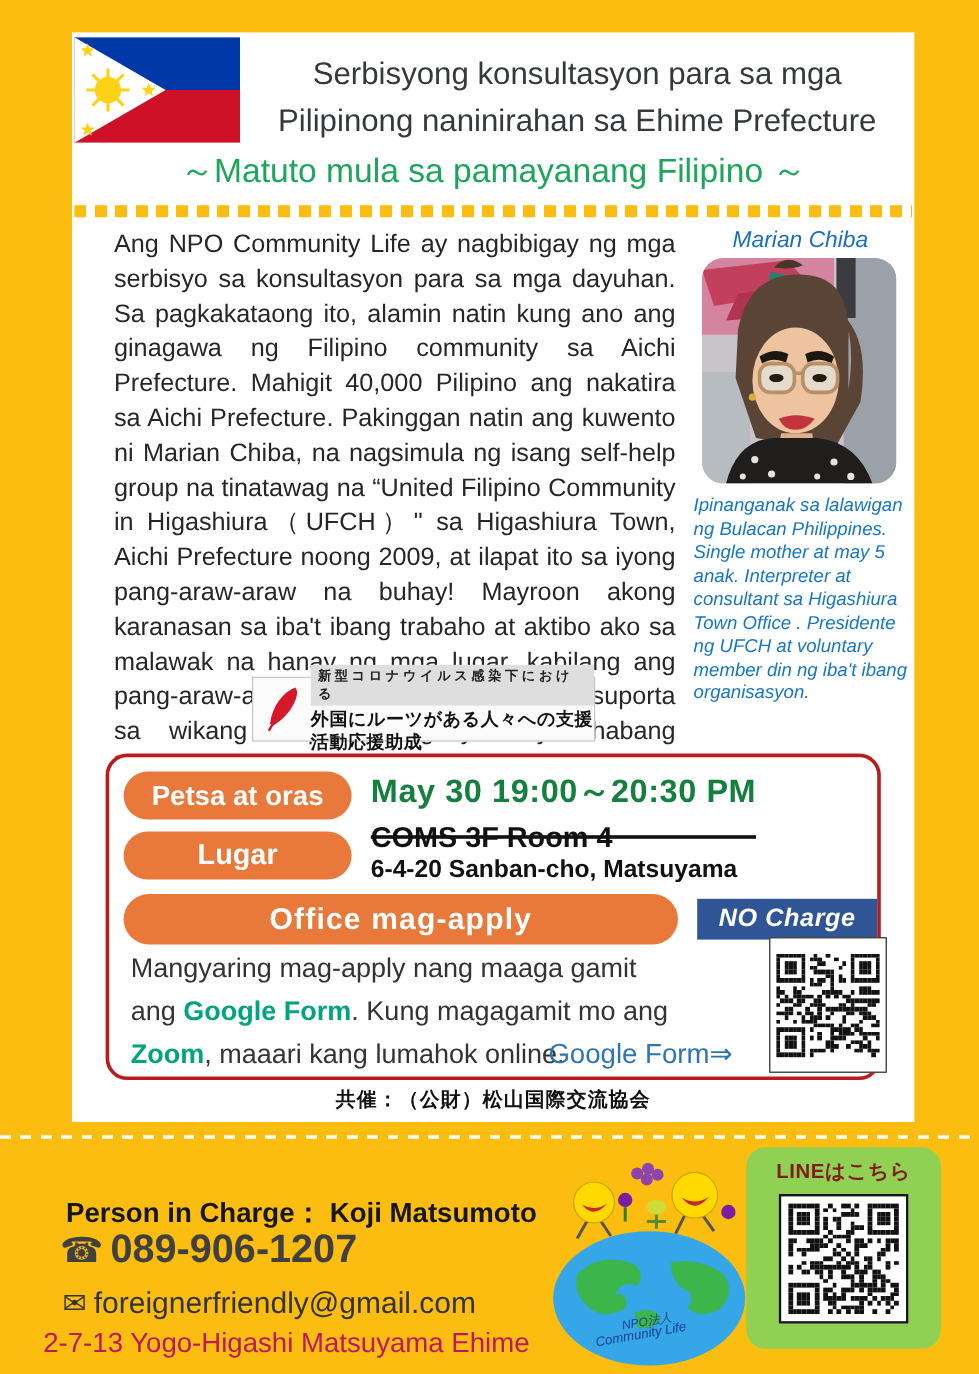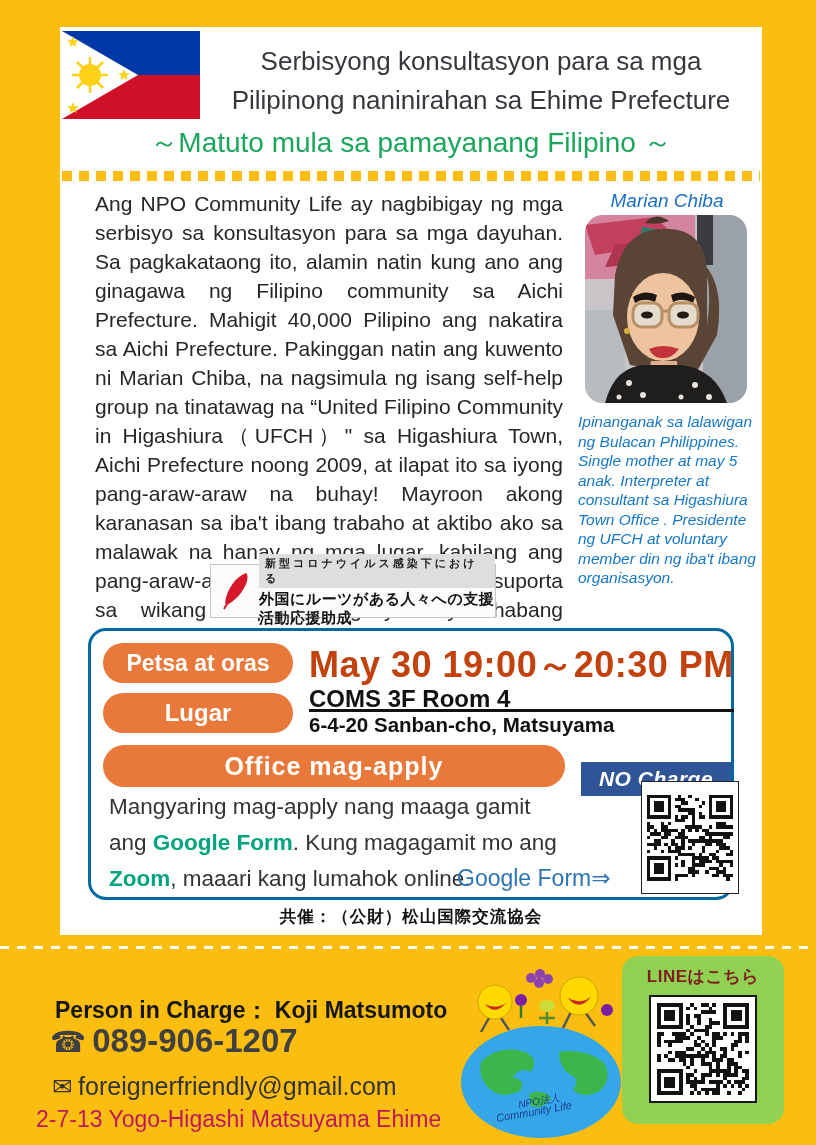--- a/index.html
+++ b/index.html
@@ -22,31 +22,31 @@
   .bio{position:absolute;left:578px;top:412px;width:184px;font-style:italic;color:#1777C4;
        font-size:15.5px;line-height:19.5px;}
   .grant{position:absolute;left:210px;top:564px;width:284px;height:52px;background:#fbfbfb;
          border:1px solid #c6c6c6;display:flex;align-items:center;}
   .feather{margin-left:9px;flex:none;}
   .grant-lines{margin-left:9px;}
   .grant-l1{display:inline-block;font-size:11px;font-weight:bold;letter-spacing:3px;
             background:#dedede;color:#222;padding:2px 6px;}
   .grant-l2{font-size:15px;font-weight:bold;color:#111;margin-top:2px;letter-spacing:0.5px;}
   .event{position:absolute;left:88px;top:628px;width:646px;height:272px;background:#fff;
-         border:3px solid #0369a1;border-radius:18px;box-sizing:border-box;}
+         border:3px solid #b91c1c;border-radius:18px;box-sizing:border-box;}
   .pill{position:absolute;background:#E8793A;color:#fff;border-radius:22px;display:flex;
         align-items:center;justify-content:center;font-weight:bold;}
   .pill1{left:12px;top:12px;width:190px;height:40px;font-size:23px;}
   .pill2{left:12px;top:62px;width:190px;height:40px;font-size:24px;}
   .pill3{left:12px;top:114px;width:462px;height:42px;font-size:25px;letter-spacing:1px;}
-  .date{position:absolute;left:218px;top:10px;font-size:36px;font-weight:bold;color:#c2410c;
+  .date{position:absolute;left:218px;top:10px;font-size:27px;font-weight:bold;color:#15803d;
         border-bottom:3px solid #111;padding-bottom:19px;letter-spacing:0.5px;white-space:nowrap;}
   .place1{position:absolute;left:218px;top:54px;font-size:24px;font-weight:bold;color:#111;white-space:nowrap;}
   .place2{position:absolute;left:218px;top:82px;font-size:20.5px;font-weight:bold;color:#111;white-space:nowrap;}
-  .nocharge{position:absolute;left:490px;top:131px;width:150px;height:34px;background:#2F5597;
+  .nocharge{position:absolute;left:490px;top:118px;width:150px;height:34px;background:#2F5597;
             color:#fff;font-weight:bold;font-style:italic;font-size:21px;display:flex;
             align-items:center;justify-content:center;letter-spacing:0.5px;}
   .applytext{position:absolute;left:18px;top:158px;width:452px;font-size:22.5px;color:#333;
              line-height:36px;}
   .teal{color:#00A47E;font-weight:bold;}
   .gform{position:absolute;left:366px;top:234px;font-size:23px;color:#2E74B5;cursor:pointer;white-space:nowrap;}
   .qr1wrap{position:absolute;left:550px;top:150px;width:98px;height:113px;border:1.5px solid #222;
            background:#fff;display:flex;align-items:center;justify-content:center;box-sizing:border-box;}
   .qr{display:grid;width:86px;height:86px;background:#fff;}
   .qr div{width:100%;height:100%;}

